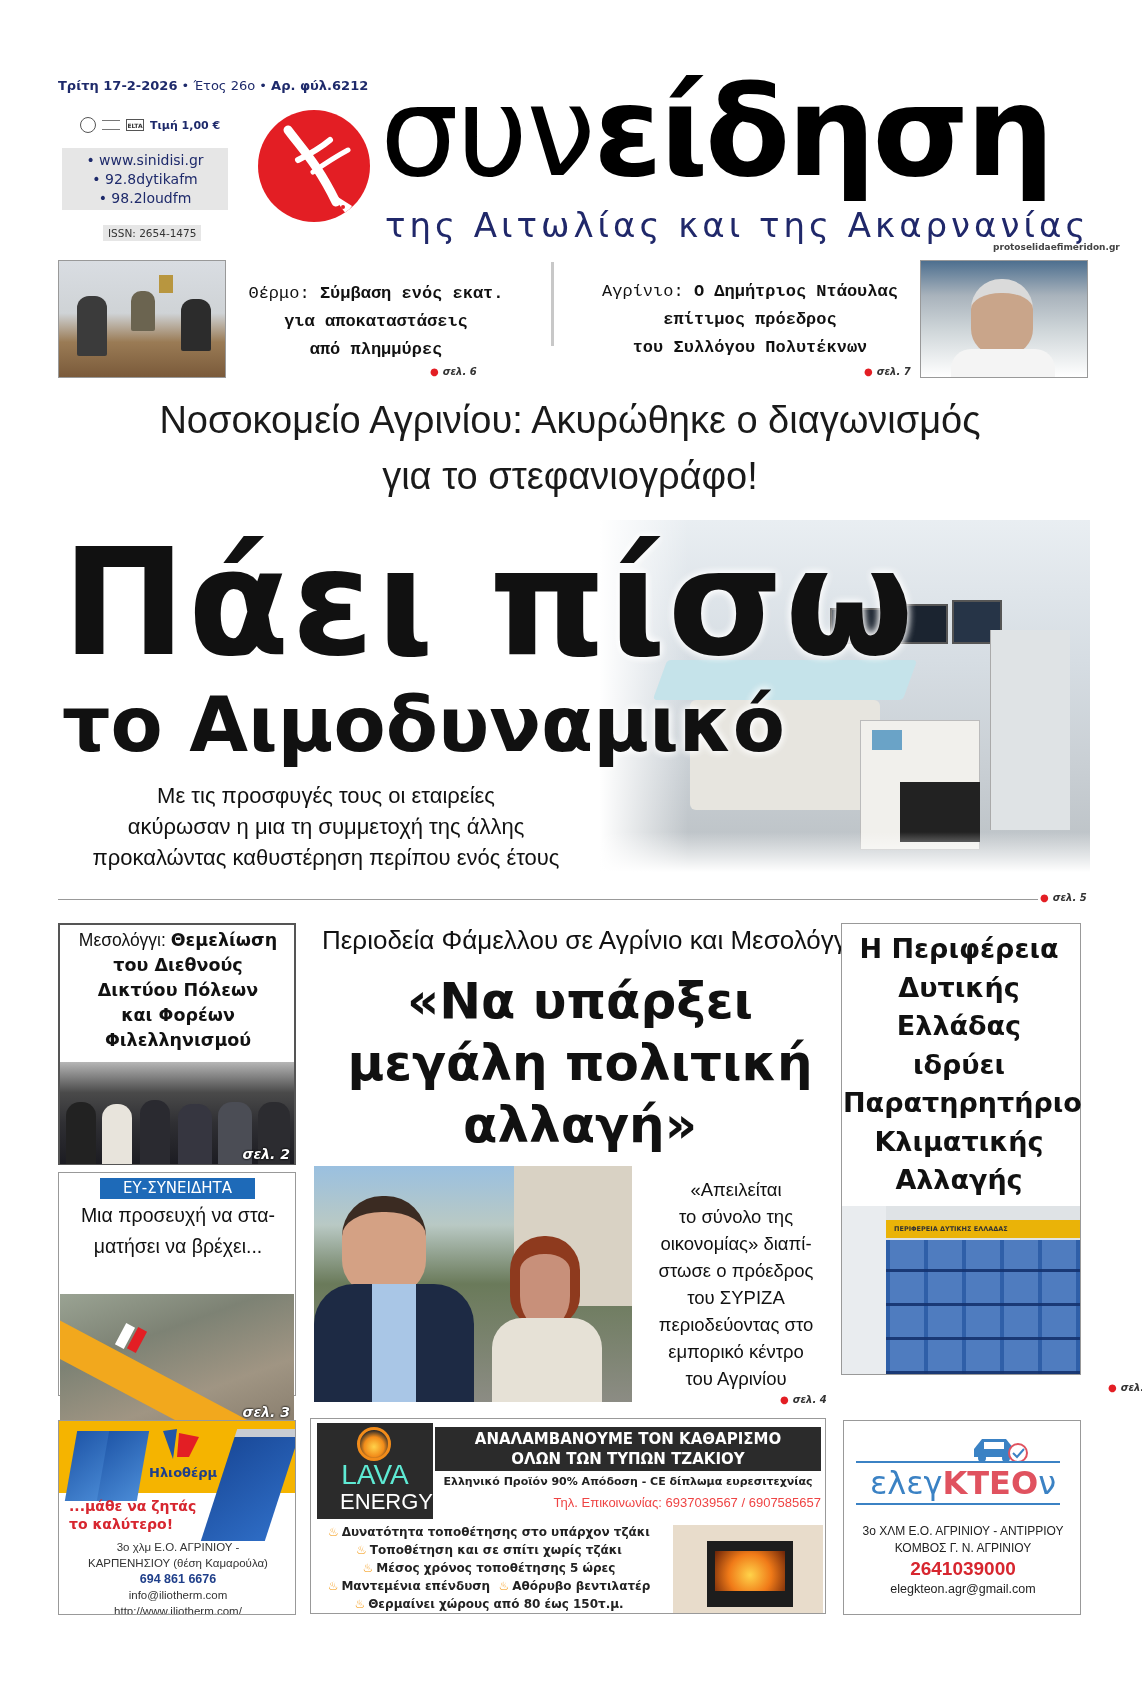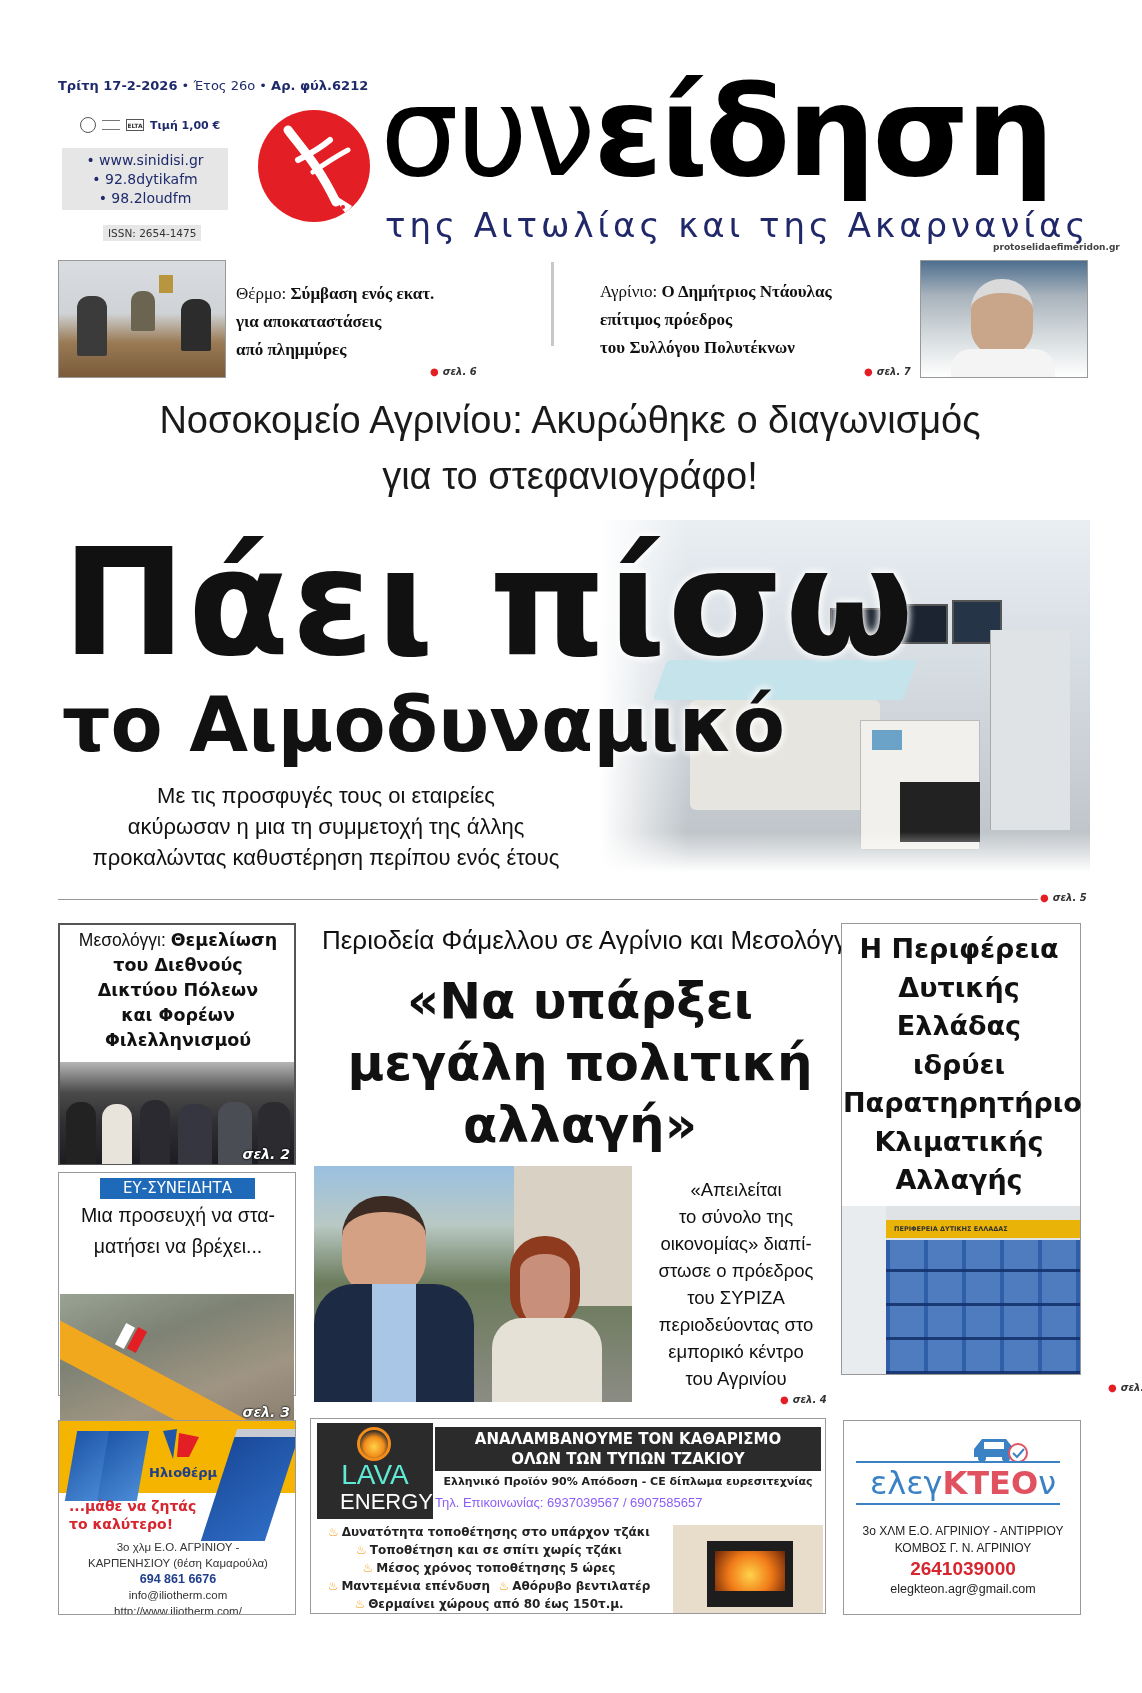--- a/index.html
+++ b/index.html
@@ -20,21 +20,21 @@
 
   .logo-circle { left: 258px; top: 110px; width: 112px; height: 112px; border-radius: 50%; background: #e31e24; overflow: hidden; }
   .logo-title { left: 380px; top: 62px; font-size: 124px; line-height: 140px; color: #000000; letter-spacing: -3px; white-space: nowrap; font-family: "DejaVu Sans", sans-serif; }
   .logo-title .lt { font-weight: normal; font-family: "DejaVu Sans", sans-serif; letter-spacing: -2px; }
   .logo-title .bd { font-weight: bold; }
   .logo-sub { left: 385px; top: 205px; font-size: 34px; color: #20286a; letter-spacing: 4px; white-space: nowrap; font-weight: normal; }
   .watermark { left: 993px; top: 242px; font-size: 9px; font-weight: bold; color: #444; }
 
   
   .teaser-img { border: 1px solid #999; overflow: hidden; }
-  .teaser-text { text-align: left; font-size: 17px; line-height: 28px; font-weight: bold; color: #111; font-family: Liberation Serif, serif; }
+  .teaser-text { text-align: center; font-size: 17px; line-height: 28px; font-weight: bold; color: #111; font-family: Liberation Mono, monospace; }
   .teaser-text .lead { font-weight: normal; }
   .page-ref { font-size: 10px; color: #333; font-style: italic; font-weight: bold; white-space: nowrap; }
   .page-ref .dot { color: #e31e24; font-style: normal; margin-right: 4px; }
   .vsep { left: 551px; top: 262px; width: 3px; height: 84px; background: #c8c8c8; }
 
   
   .kicker { left: 60px; top: 392px; width: 1020px; text-align: center; font-size: 38px; line-height: 56px; color: #1a1a1a; font-family: "Liberation Sans", sans-serif; font-weight: normal; }
   .hero-img { left: 600px; top: 520px; width: 490px; height: 352px; overflow: hidden; }
   .headline-1 { left: 62px; top: 528px; font-size: 148px; line-height: 150px; font-weight: bold; color: #111; letter-spacing: 2px; white-space: nowrap; font-family: "DejaVu Sans", sans-serif; text-shadow: 0 0 8px #fff, 0 0 8px #fff; }
   .headline-2 { left: 62px; top: 680px; font-size: 76px; line-height: 90px; font-weight: bold; color: #111; white-space: nowrap; font-family: "DejaVu Sans", sans-serif; text-shadow: 0 0 8px #fff, 0 0 8px #fff; }
@@ -262,21 +262,21 @@
   <div style="position:absolute;left:6px;top:4px;width:116px;height:96px;background:#2b2b2b;">
     <div style="position:absolute;left:40px;top:4px;width:34px;height:34px;border-radius:50%;border:3px solid #f28c1a;background:radial-gradient(circle at 50% 60%,#ffd24a 0%,#f28c1a 45%,#2b2b2b 75%);"></div>
     <div style="position:absolute;left:0;top:38px;width:116px;text-align:center;color:#5eead4;font-size:28px;line-height:28px;font-family:'Liberation Sans',sans-serif;">LAVA</div>
     <div style="position:absolute;left:0;top:66px;width:116px;text-align:right;color:#fff;font-size:22px;line-height:26px;font-family:'Liberation Sans',sans-serif;">ENERGY</div>
   </div>
   <div class="lava-banner" style="position:absolute;left:124px;top:8px;width:386px;height:44px;padding-top:2px;">
     <div>ΑΝΑΛΑΜΒΑΝΟΥΜΕ ΤΟΝ ΚΑΘΑΡΙΣΜΟ</div>
     <div>ΟΛΩΝ ΤΩΝ ΤΥΠΩΝ ΤΖΑΚΙΟΥ</div>
   </div>
   <div style="position:absolute;left:124px;top:56px;width:386px;text-align:center;font-size:11px;font-weight:bold;color:#222;">Ελληνικό Προϊόν 90% Απόδοση - CE δίπλωμα ευρεσιτεχνίας</div>
-  <div style="position:absolute;left:124px;top:76px;width:386px;text-align:left;font-size:13px;color:#8b5cf6;font-family:'Liberation Sans',sans-serif;">Τηλ. Επικοινωνίας: 6937039567 / 6907585657</div>
+  <div style="position:absolute;left:124px;top:76px;width:386px;text-align:right;font-size:13px;color:#ef4444;font-family:'Liberation Sans',sans-serif;">Τηλ. Επικοινωνίας: 6937039567 / 6907585657</div>
   <div style="position:absolute;left:0;top:104px;width:356px;">
     <div class="feat"><span class="fl">♨</span><span>Δυνατότητα τοποθέτησης στο υπάρχον τζάκι</span></div>
     <div class="feat"><span class="fl">♨</span><span>Τοποθέτηση και σε σπίτι χωρίς τζάκι</span></div>
     <div class="feat"><span class="fl">♨</span><span>Μέσος χρόνος τοποθέτησης 5 ώρες</span></div>
     <div class="feat"><span class="fl">♨</span><span>Μαντεμένια επένδυση</span>&nbsp;&nbsp;<span class="fl">♨</span><span>Αθόρυβο βεντιλατέρ</span></div>
     <div class="feat"><span class="fl">♨</span><span>Θερμαίνει χώρους από 80 έως 150τ.μ.</span></div>
   </div>
   <div style="position:absolute;left:362px;top:106px;width:150px;height:90px;background:#e8dccb;">
     <div style="position:absolute;left:34px;top:16px;width:86px;height:66px;background:#1d1d1d;"></div>
     <div style="position:absolute;left:42px;top:26px;width:70px;height:40px;background:radial-gradient(circle at 50% 60%,#ffd34a 0%,#f07a18 50%,#6a2308 100%);"></div>

